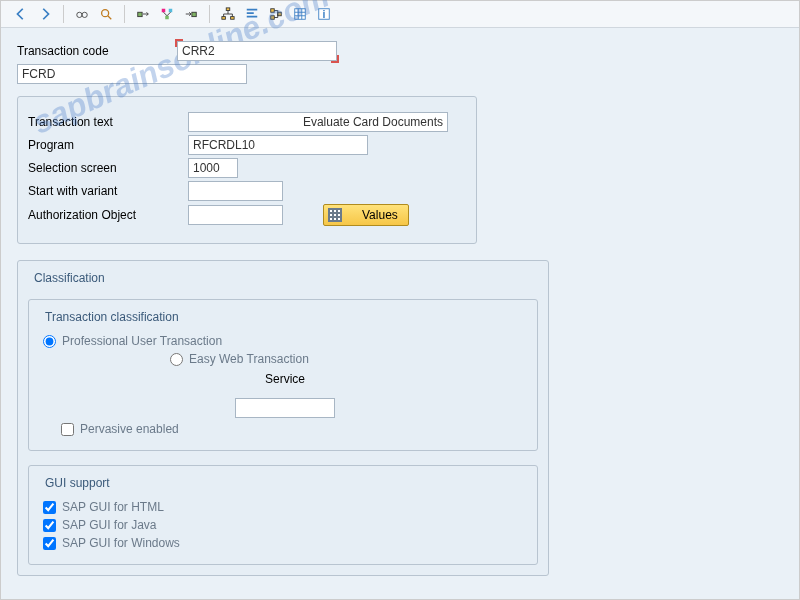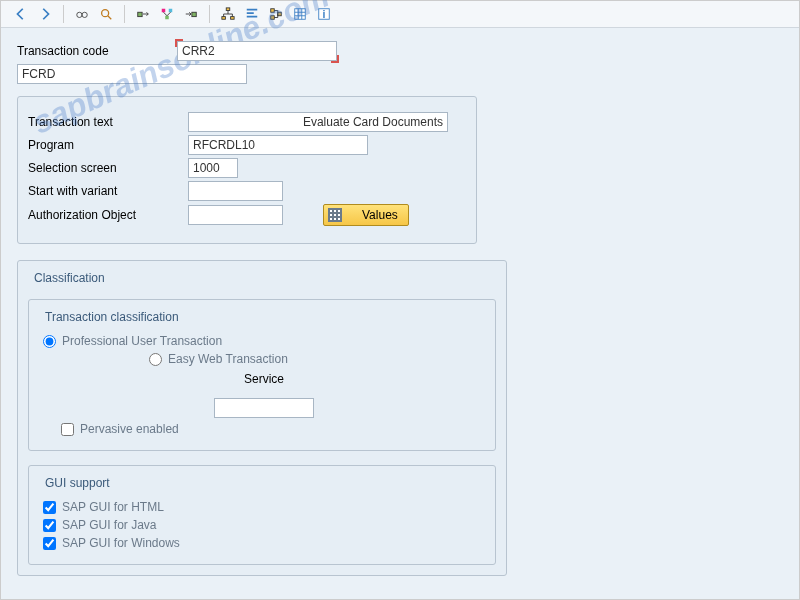--- a/index.html
+++ b/index.html
@@ -192,21 +192,21 @@
               <span></span>
               <span></span>
               <span></span>
               <span></span>
             </span>
           <span>Values</span>
         </div>
       </div>
     </div>
 
-    <div class="fieldset" style="width:490px; margin-top:16px">
+    <div class="fieldset" style="width:532px; margin-top:16px">
       <div class="legend">Classification</div>
 
       <div class="fieldset">
         <div class="legend">Transaction classification</div>
         <label class="radio-row">
           <input type="radio" name="tclass" checked="" style="">
           <span>Professional User Transaction</span>
         </label>
         <div class="radio-row" style="justify-content:flex-start;flex-direction:column;">
           <label style="display:flex;align-items:center;gap:6px;width:230px">

